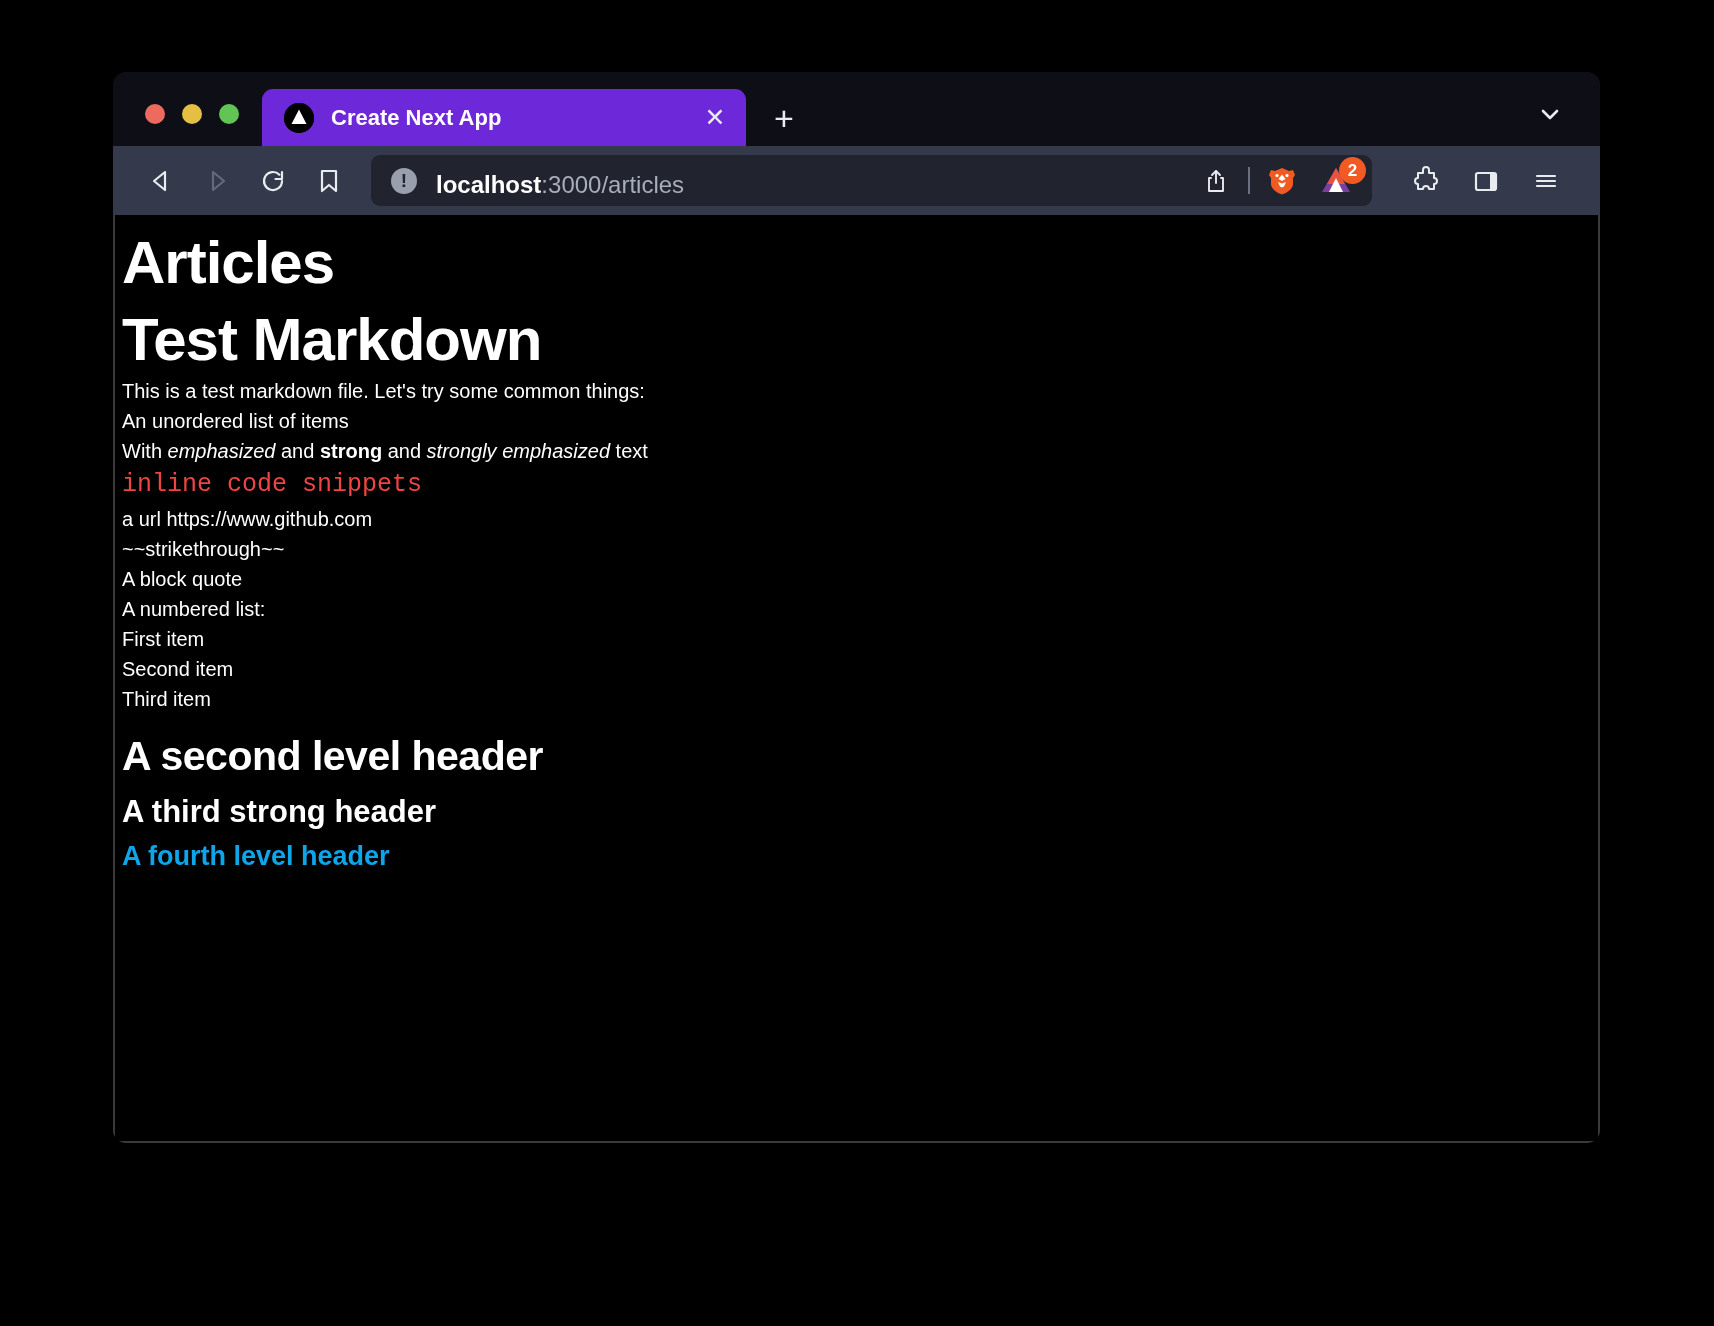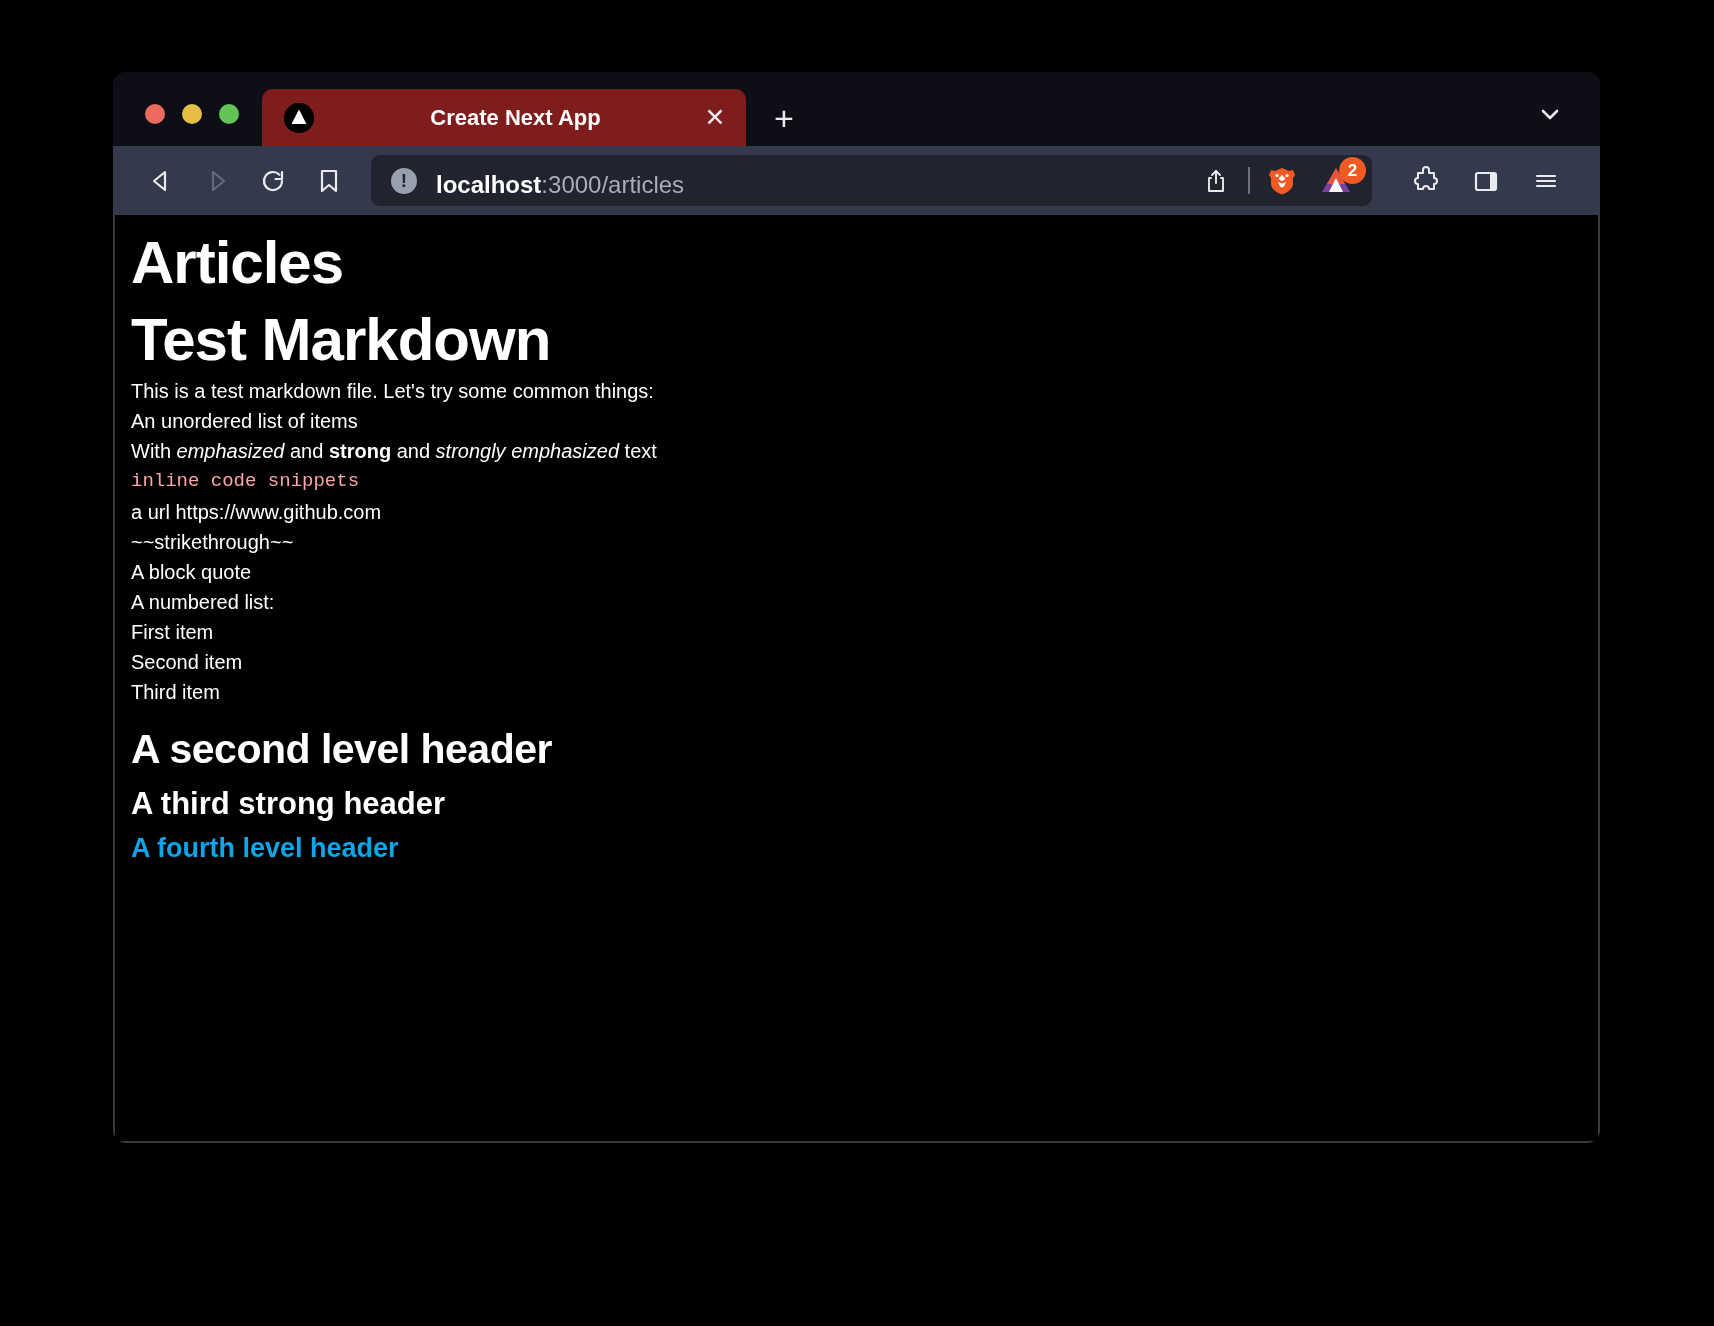--- a/index.html
+++ b/index.html
@@ -44,26 +44,25 @@
   }
   #close-dot    { background: #ed6a5e; }
   #minimize-dot { background: #e4bf43; }
   #maximize-dot { background: #61c455; }
 
   #active-tab {
     position: relative;
     margin-left: 23px;
     width: 484px;
     height: 57px;
-    background: #7f1d1d;
+    background: #6d28d9;
     border-radius: 11px 11px 0 0;
     display: flex;
     align-items: center;
     padding: 0 16px 0 22px;
-    text-align: center;
   }
 
   #tab-favicon {
     width: 30px; height: 30px;
     border-radius: 50%;
     background: #000;
     display: flex; align-items: center; justify-content: center;
     flex: none;
   }
   #tab-favicon svg { display: block; }
@@ -208,21 +207,21 @@
     display: flex; align-items: center; justify-content: center;
   }
 
   
   #page-viewport {
     height: 928px;
     background: #000000;
     border-left: 2px solid #3a3a3a;
     border-right: 2px solid #3a3a3a;
     border-bottom: 2px solid #3a3a3a;
-    padding: 0 0 0 16px;
+    padding: 0 0 0 7px;
     overflow: hidden;
   }
 
   #page-content {
     padding: 8px 26px 0 0;
     margin-left: 0;
   }
 
   #page-content > * { margin-left: 0; }
 
@@ -238,22 +237,22 @@
 
   .md-p {
     font-size: 20px;
     color: #ffffff;
     line-height: 1.2;
     margin-top: 6px;
   }
 
   .md-code-line {
     font-family: "Liberation Mono", "DejaVu Sans Mono", monospace;
-    font-size: 19px;
-    color: #fca5a5;
+    font-size: 25px;
+    color: #ef4444;
     line-height: 1.28;
     margin-top: 6px;
   }
 
   .md-em { font-style: italic; }
   .md-strong { font-weight: bold; }
   .md-strong-em { font-style: italic; font-weight: normal; }
 
   .md-h2 {
     font-size: 41px;

